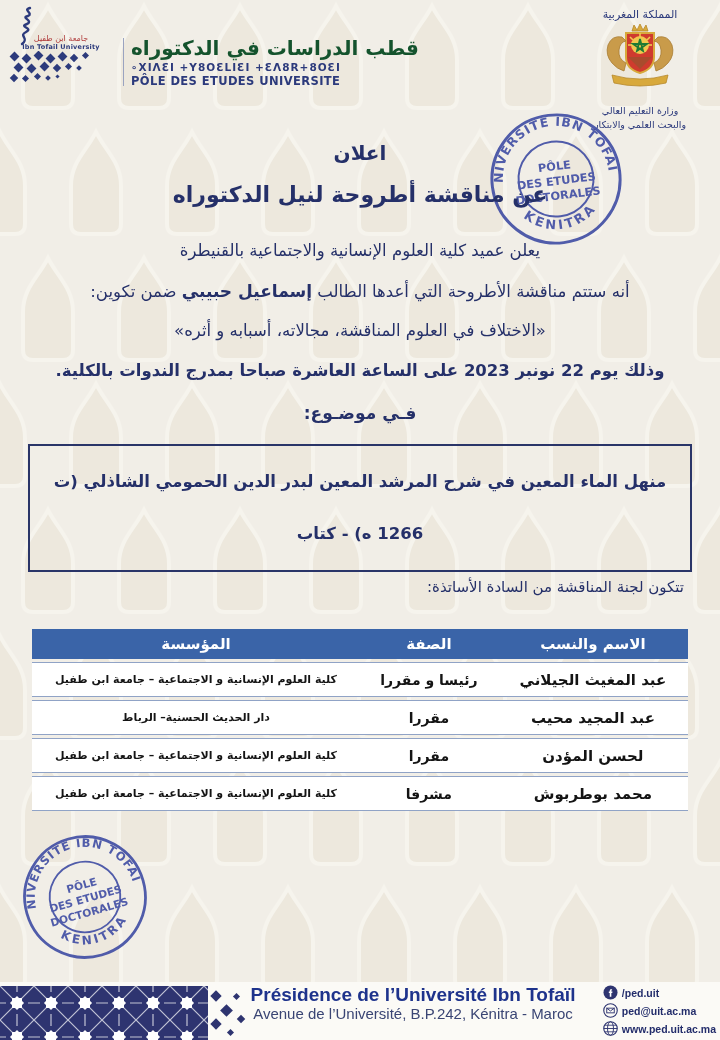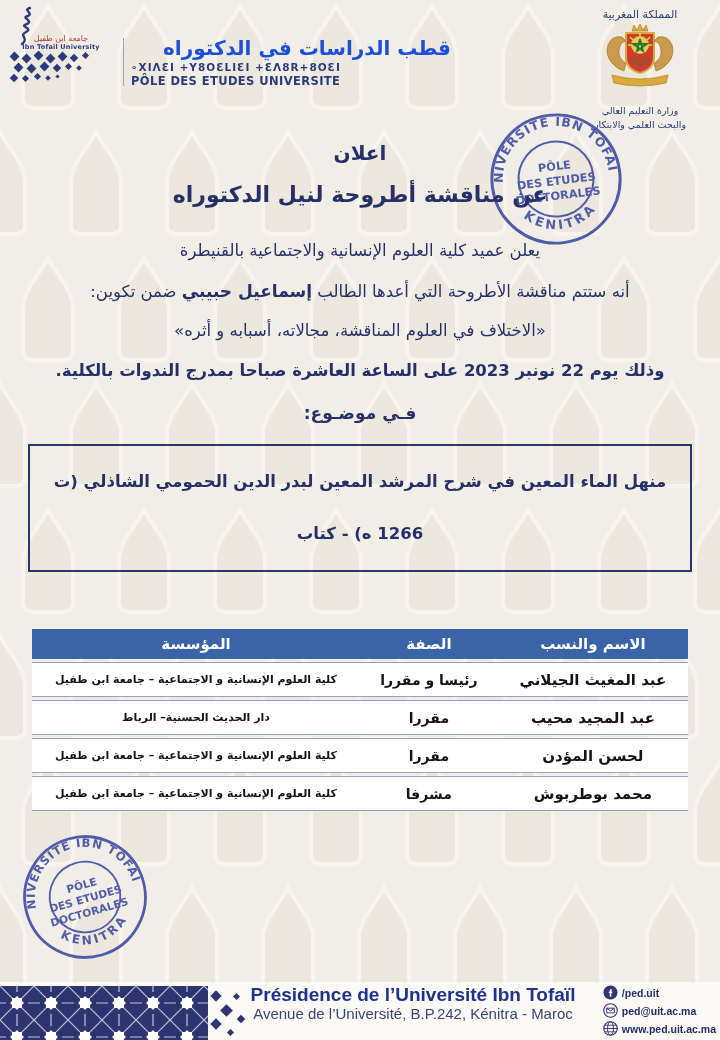--- a/index.html
+++ b/index.html
@@ -10,21 +10,21 @@
   .layer { position:absolute; z-index:2; }
 
   
   .flourish { left:8px; top:4px; }
   .logo-row { left:6px; top:34px; display:flex; align-items:center; }
   .mini-logo { width:110px; text-align:center; }
   .mini-logo .ar { color:#b03a3a; font-size:8px; line-height:9px; }
   .mini-logo .en { color:#2c3a7c; font-size:6.5px; font-weight:bold; letter-spacing:.2px; line-height:8px; }
   .logo-divider { width:1px; height:48px; background:#9aa3c0; margin:0 7px; }
   .logo-text { display:flex; flex-direction:column; }
-  .calligraphy { color:#1d4ed8; font-size:20px; font-weight:600; line-height:26px; direction:rtl;margin-left:32px; }
+  .calligraphy { color:#14532d; font-size:20px; font-weight:600; line-height:26px; direction:rtl; }
   .tifinagh { color:#2c3a7c; font-size:10.5px; font-weight:bold; letter-spacing:1px; line-height:13px; }
   .pole-fr { color:#2c3a7c; font-size:11.5px; font-weight:bold; letter-spacing:.4px; line-height:14px; }
 
   .kingdom { right:6px; top:8px; width:148px; text-align:center; color:#2c3a7c; }
   .kingdom .k-title { font-size:11px; direction:rtl; }
   .kingdom .ministry { font-size:9.5px; line-height:12px; direction:rtl; margin-top:2px; }
 
   
   .stamp-top { left:487px; top:110px; transform:rotate(-7deg); opacity:.92; }
   .stamp-bottom { left:20px; top:832px; transform:rotate(-16deg); opacity:.92; }
@@ -169,20 +169,21 @@
   <div class="layer center-line a-line1">يعلن عميد كلية العلوم الإنسانية والاجتماعية  بالقنيطرة</div>
   <div class="layer center-line a-line2"><span>أنه ستتم مناقشة الأطروحة التي أعدها الطالب  </span><b>إسماعيل حبيبي</b><span> ضمن تكوين:</span></div>
   <div class="layer center-line a-program">«الاختلاف في العلوم المناقشة، مجالاته، أسبابه و أثره»</div>
   <div class="layer center-line a-date">وذلك يوم 22 نونبر 2023 على الساعة  العاشرة صباحا بمدرج  الندوات بالكلية.</div>
   <div class="layer center-line a-topic">فـي موضـوع:</div>
 
   <div class="layer thesis-box">
     <div>منهل الماء المعين في شرح المرشد المعين لبدر الدين الحمومي الشاذلي (ت 1266 ه) - كتاب</div>
   </div>
 
+  <div class="layer center-line committee-intro">تتكون لجنة المناقشة من السادة الأساتذة:</div>
 
   <div class="layer committee">
     <table>
       <colgroup>
           <col class="w-name">
           <col class="w-role">
           <col class="w-inst">
         </colgroup>
       <thead>
         <tr>

